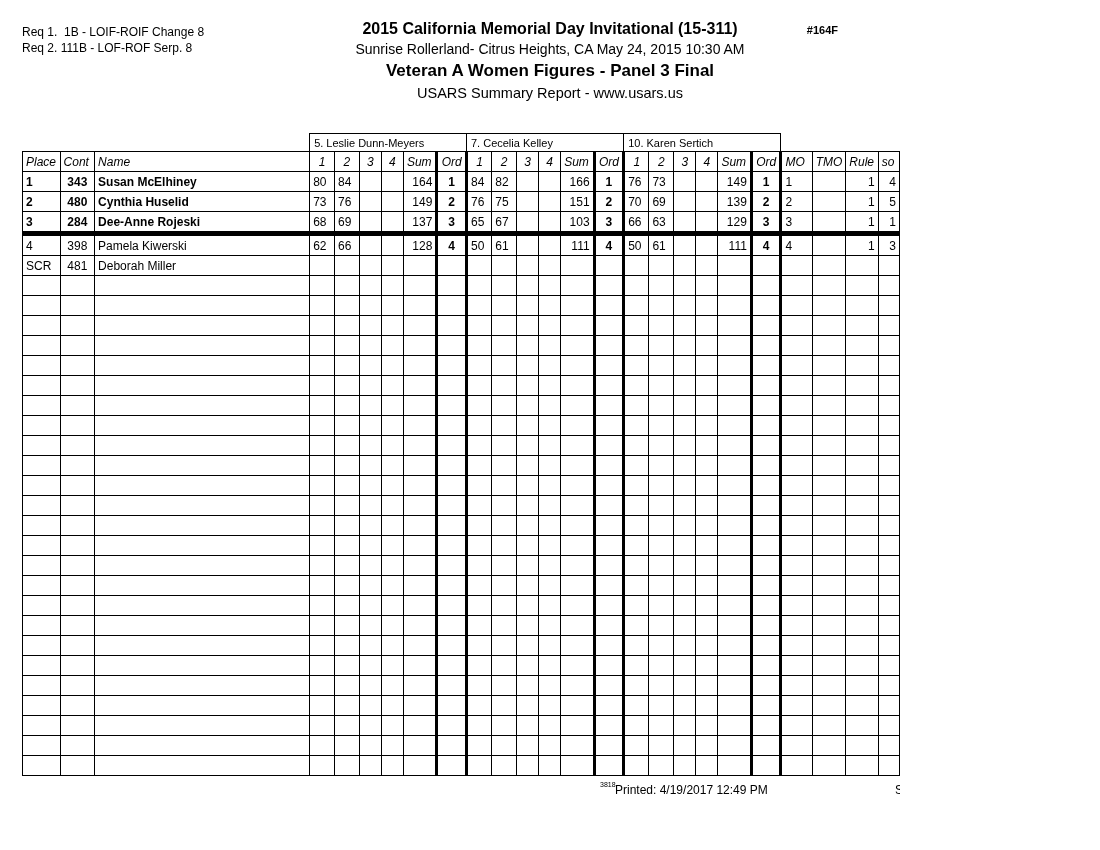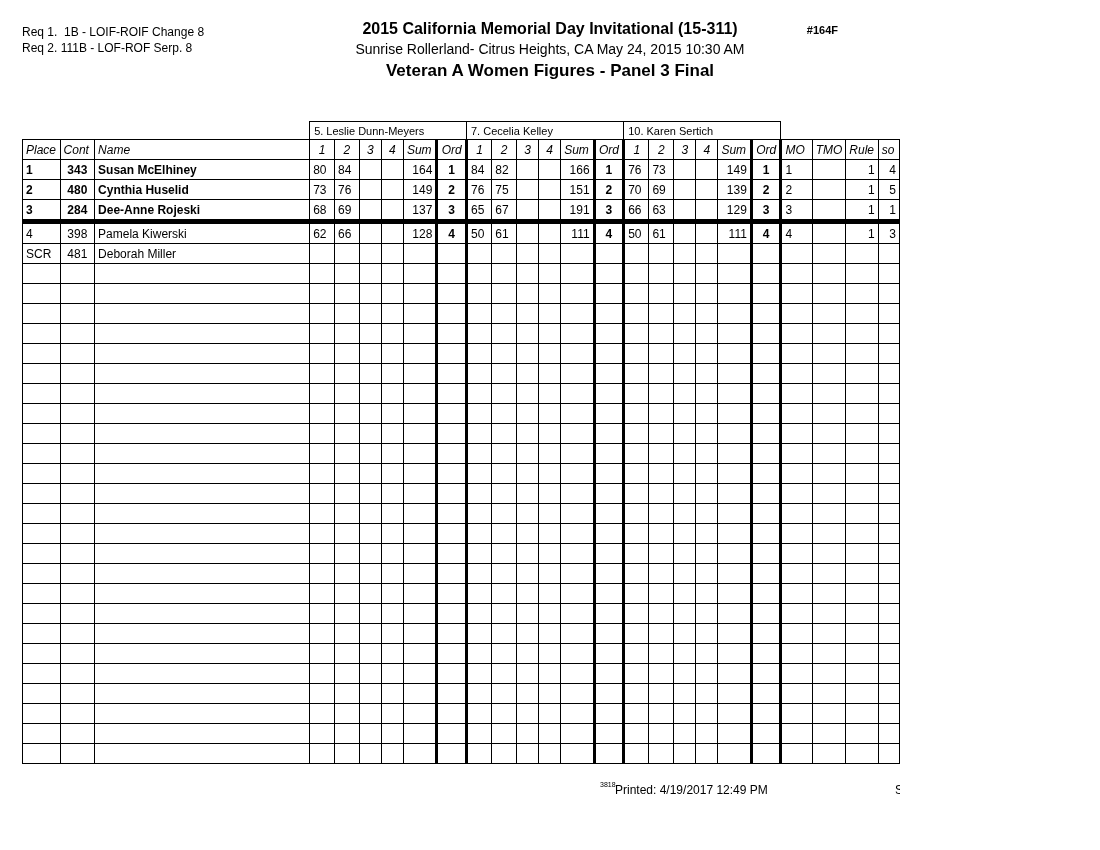--- a/index.html
+++ b/index.html
@@ -9,21 +9,21 @@
   
   .req-block{position:absolute;left:22px;top:24px;font-size:12px;line-height:16px;white-space:pre;}
   .event-num{position:absolute;right:62px;top:24px;font-size:11px;font-weight:bold;}
   .center-head{position:absolute;left:0;top:20px;width:1100px;text-align:center;}
   .title{font-size:16px;font-weight:bold;margin:0 0 3px 0;}
   .subtitle{font-size:14px;margin:0 0 4px 0;}
   .event-name{font-size:17px;font-weight:bold;margin:0 0 4px 0;}
   .report-name{font-size:14.5px;margin:0;}
 
   
-  .tbl-wrap{position:absolute;left:22px;top:121px;}
+  .tbl-wrap{position:absolute;left:22px;top:133px;}
   table{border-collapse:collapse;table-layout:fixed;font-size:12px;}
   td,th{border:1px solid #000;height:19px;padding:0 3px;overflow:hidden;white-space:nowrap;
     font-weight:normal;text-align:left;}
   tr.judge-row td{border:none;height:17px;}
   tr.judge-row td.judgebox{border:1px solid #000;font-size:11px;padding-left:4px;}
   th{font-size:12px;font-style:italic;}
   .c{text-align:center;}
   .r{text-align:right;}
   .b{font-weight:bold;}
   td.ord,th.ord{border-left:3px solid #000;border-right:3px solid #000;text-align:center;}
@@ -43,20 +43,21 @@
 
   <div class="req-block"><span>Req 1.  1B - LOIF-ROIF Change 8</span>
 <span>Req 2. 111B - LOF-ROF Serp. 8</span></div>
 
   <div class="event-num">#164F</div>
 
   <div class="center-head">
     <div class="title">2015 California Memorial Day Invitational (15-311)</div>
     <div class="subtitle">Sunrise Rollerland- Citrus Heights, CA  May 24, 2015  10:30 AM</div>
     <div class="event-name">Veteran A Women Figures - Panel 3 Final</div>
+    <div class="report-name">USARS Summary Report - www.usars.us</div>
   </div>
 
   <div class="tbl-wrap">
     <table>
       <colgroup>
           <col style="width: 38px;">
           <col style="width: 36px;">
           <col style="width: 290px;">
           <col style="width: 28px;">
           <col style="width: 28px;">
@@ -179,21 +180,21 @@
             <td>68</td>
             <td>69</td>
             <td></td>
             <td></td>
             <td class="r">137</td>
             <td class="ord ordval">3</td>
             <td>65</td>
             <td>67</td>
             <td></td>
             <td></td>
-            <td class="r">191</td>
+            <td class="r">103</td>
             <td class="ord ordval">3</td>
             <td>66</td>
             <td>63</td>
             <td></td>
             <td></td>
             <td class="r">129</td>
             <td class="ord ordval">3</td>
             <td>3</td>
             <td></td>
             <td class="r">1</td>

